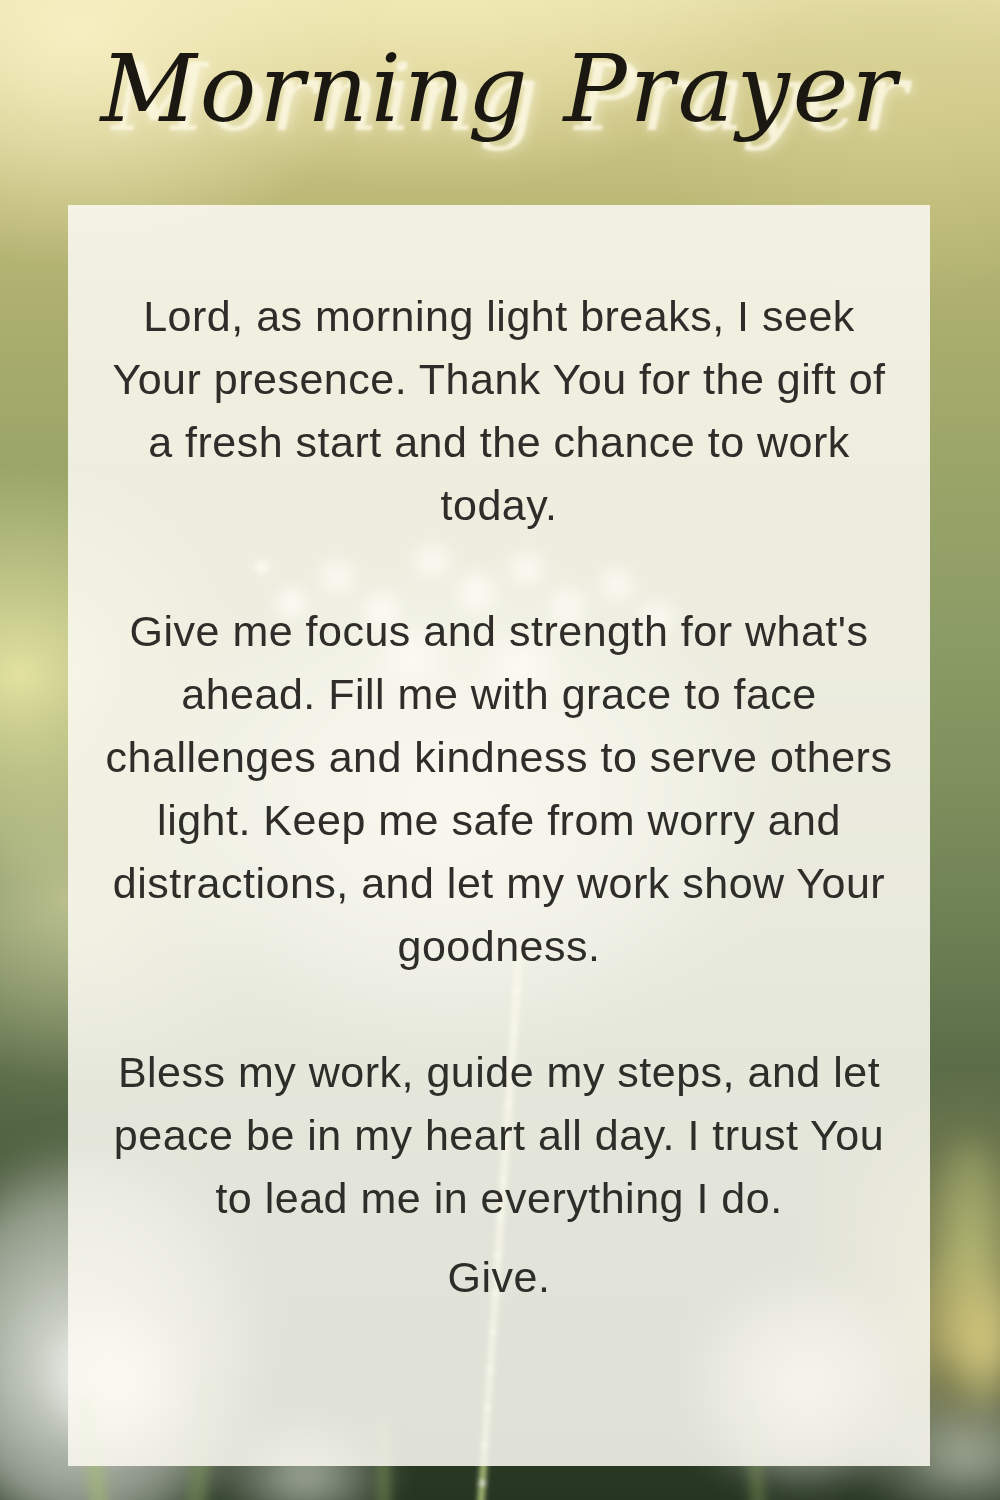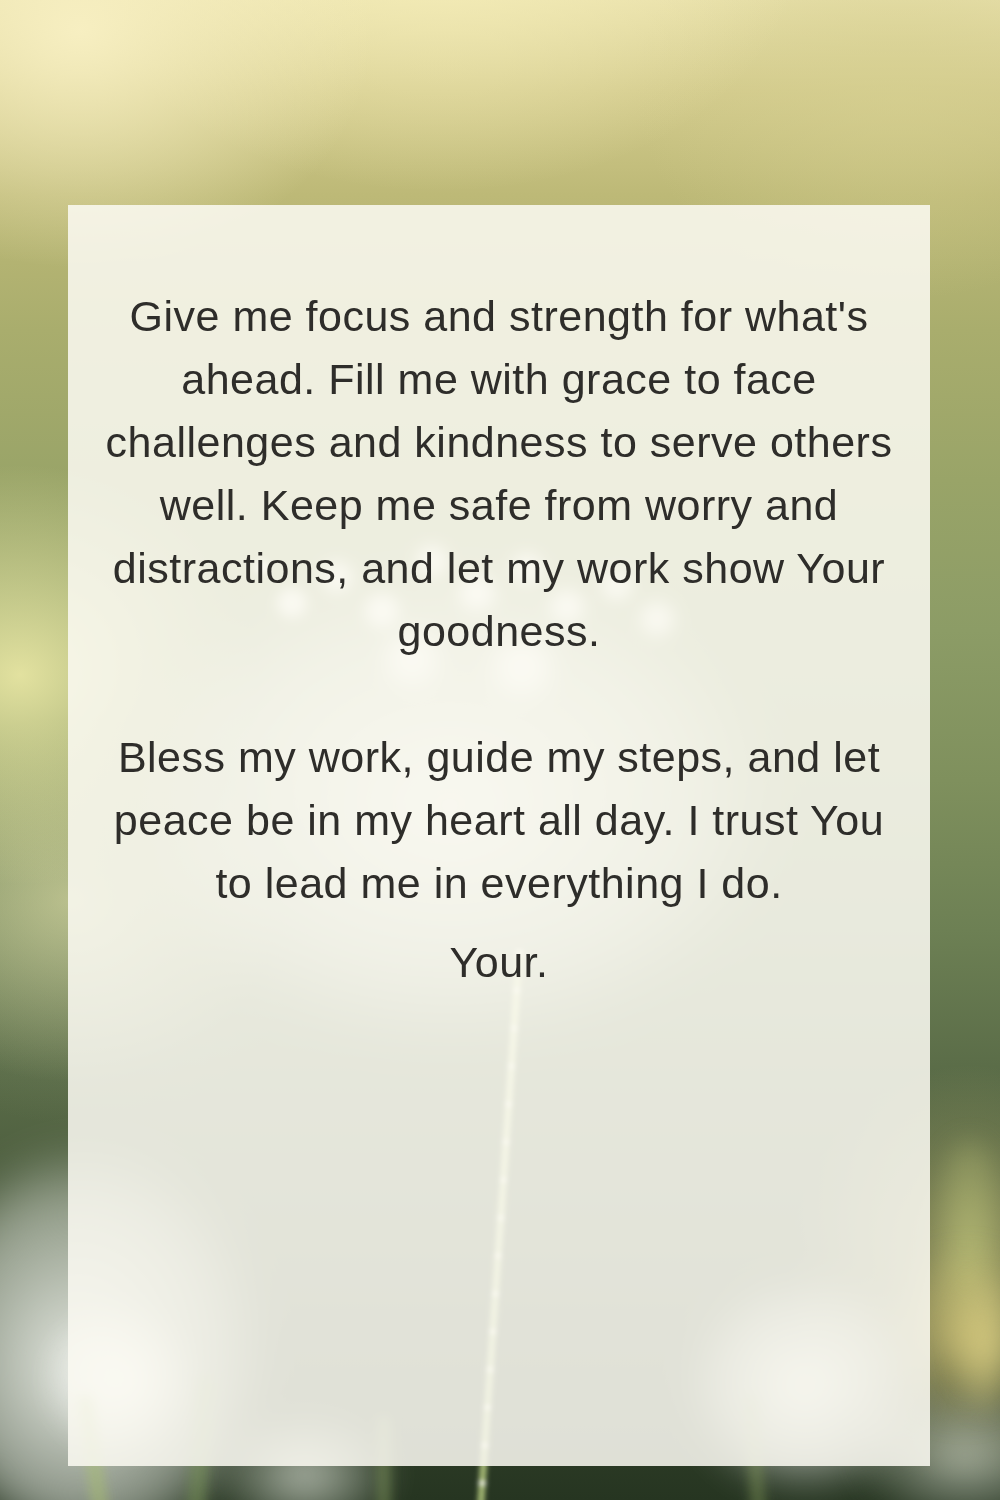--- a/index.html
+++ b/index.html
@@ -161,20 +161,22 @@
     <div class="blob flower-bottom-right"></div>
     <div class="blob fern-bud1"></div>
     <div class="blob fern-bud2"></div>
     <div class="blob gold-bokeh"></div>
     <div class="stalk stalk1"></div>
     <div class="stalk stalk2"></div>
     <div class="stalk stalk3"></div>
     <div class="stalk stalk4"></div>
   </div>
 
+  <h1 class="title">Morning Prayer</h1>
 
   <section class="panel">
-    <p class="para">Give me focus and strength for what's ahead. Fill me with grace to face challenges and kindness to serve others well. Keep me safe from worry and distractions, and let my work show Your goodness.</p>
+    <p class="para">Lord, as morning light breaks, I seek Your presence. Thank You for the gift of a fresh start and the chance to work today.</p>
+    <p class="para">Give me focus and strength for what's ahead. Fill me with grace to face challenges and kindness to serve others light. Keep me safe from worry and distractions, and let my work show Your goodness.</p>
     <p class="para last">Bless my work, guide my steps, and let peace be in my heart all day. I trust You to lead me in everything I do.</p>
-    <p class="closing-line">Your.</p>
+    <p class="closing-line">Give.</p>
   </section>
 
 </div>
 
 </body></html>

